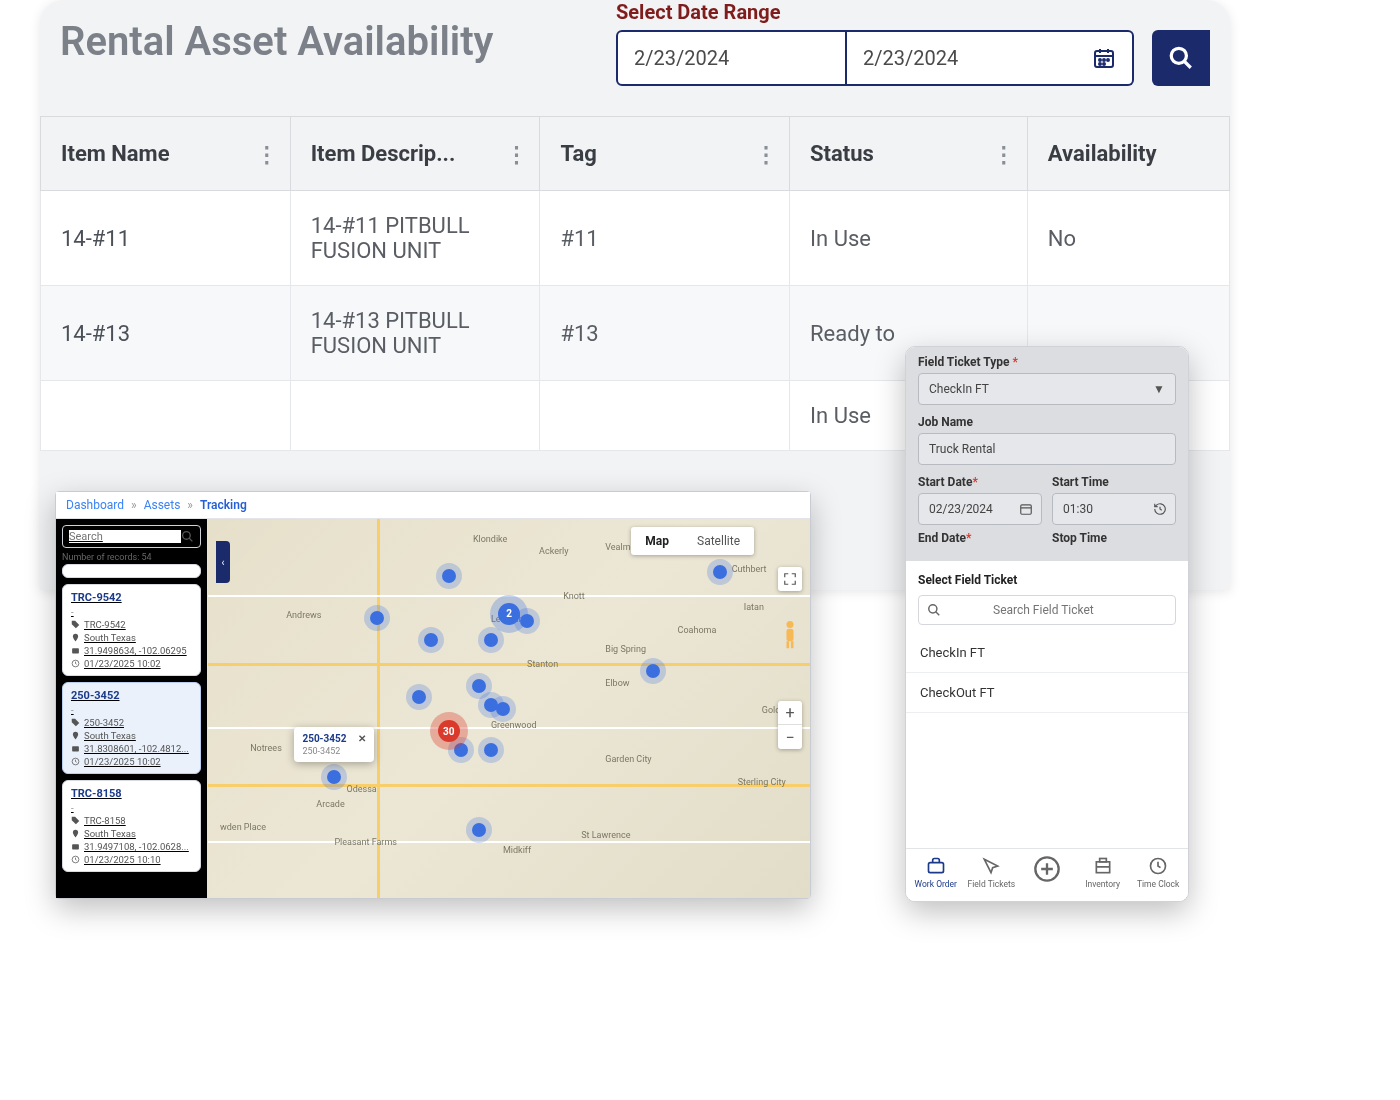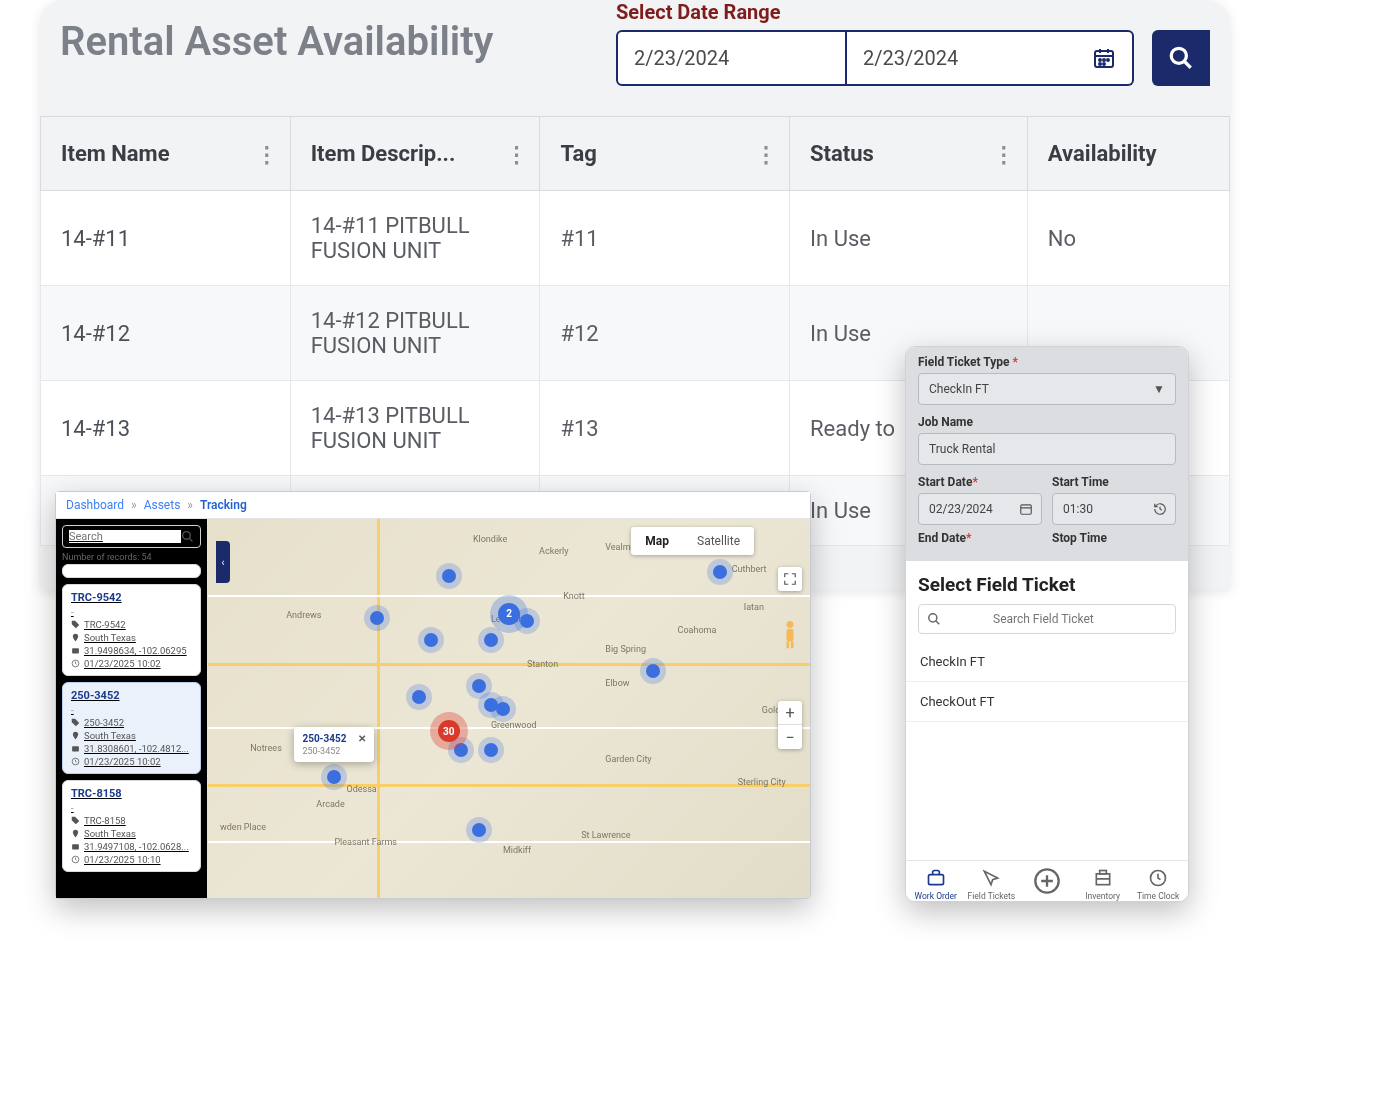--- a/index.html
+++ b/index.html
@@ -82,25 +82,25 @@
 .hamburger { color: #444; cursor: pointer; }
 .form-body { padding: 8px 12px 12px; }
 .form-label { font-size: 12px; font-weight: 700; color: #333; margin-bottom: 4px; display: block; }
 .req { color: #d9362b; }
 .form-control { width: 100%; border: 1px solid #b7bac1; background: #e6e7ea; border-radius: 4px; padding: 8px 10px; font-size: 12px; color: #444; margin-bottom: 10px; display: flex; justify-content: space-between; align-items: center; }
 .form-row { display: flex; gap: 10px; }
 .form-row > div { flex: 1; }
 .form-control .chev { color: #555; }
 .form-control.icon-right { padding-right: 8px; }
 .overlay-sheet { background: #fff; flex: 1; display: flex; flex-direction: column; box-shadow: 0 -4px 12px rgba(0,0,0,0.15); }
-.sheet-title { font-size: 19px; font-weight: 700; padding: 12px 12px 8px; color: #222; }
+.sheet-title { font-size: 12px; font-weight: 700; padding: 12px 12px 8px; color: #222; }
 .sheet-search { margin: 0 12px 8px; border: 1px solid #d5d7dc; border-radius: 4px; display: flex; align-items: center; padding: 7px 8px; gap: 6px; }
 .sheet-search input { border: none; outline: none; font-size: 12px; flex: 1; color: #666; margin-left: 46px; }
 .sheet-item { padding: 12px 14px; font-size: 13px; color: #333; border-bottom: 1px solid #eceef1; cursor: pointer; }
-.bottom-nav { display: flex; border-top: 1px solid #e2e4e8; background: #fff; padding: 6px 2px 0; }
+.bottom-nav { display: flex; border-top: 1px solid #e2e4e8; background: #fff; padding: 6px 2px 12px; }
 .nav-item { flex: 1; display: flex; flex-direction: column; align-items: center; gap: 2px; font-size: 8.5px; color: #666; cursor: pointer; }
 .nav-item.active { color: #1b3a8a; }
 .nav-icon { width: 22px; height: 22px; display: flex; align-items: center; justify-content: center; }
 .nav-item.center .nav-icon { width: 28px; height: 28px; }
 
 svg { display: block; }
 </style>
 </head>
 <body>
 
@@ -145,27 +145,20 @@
         <th><span>Availability</span></th>
       </tr>
     </thead>
     <tbody>
       <tr>
         <td>14-#11</td>
           <td>14-#11 PITBULL FUSION UNIT</td>
           <td>#11</td>
           <td>In Use</td>
           <td>No</td>
-      </tr>
-      <tr>
-        <td>14-#12</td>
-          <td>14-#12 PITBULL FUSION UNIT</td>
-          <td>#12</td>
-          <td>In Use</td>
-          <td></td>
       </tr>
       <tr>
         <td>14-#13</td>
           <td>14-#13 PITBULL FUSION UNIT</td>
           <td>#13</td>
           <td>Ready to</td>
           <td></td>
       </tr>
       <tr>
         <td></td>

